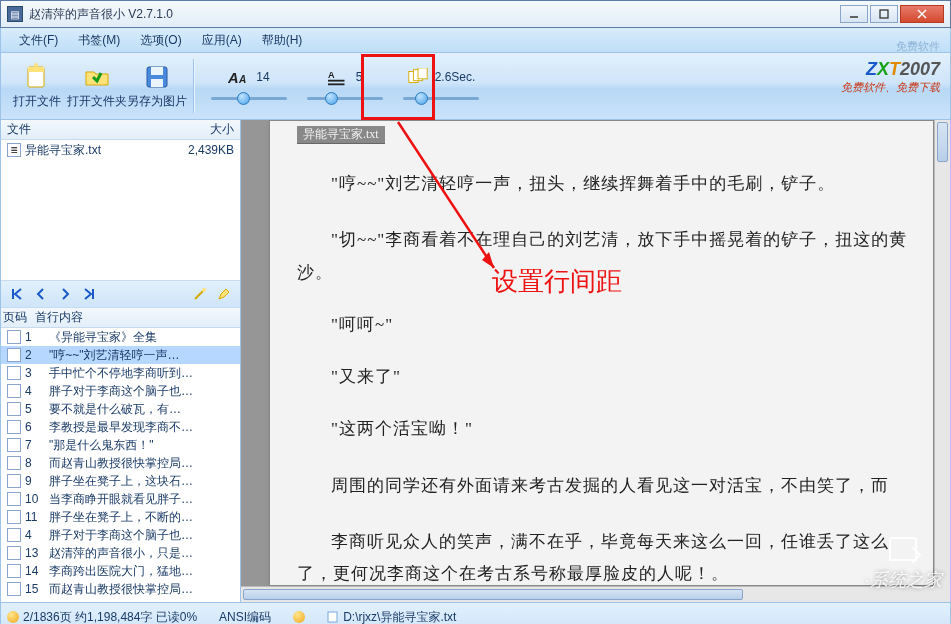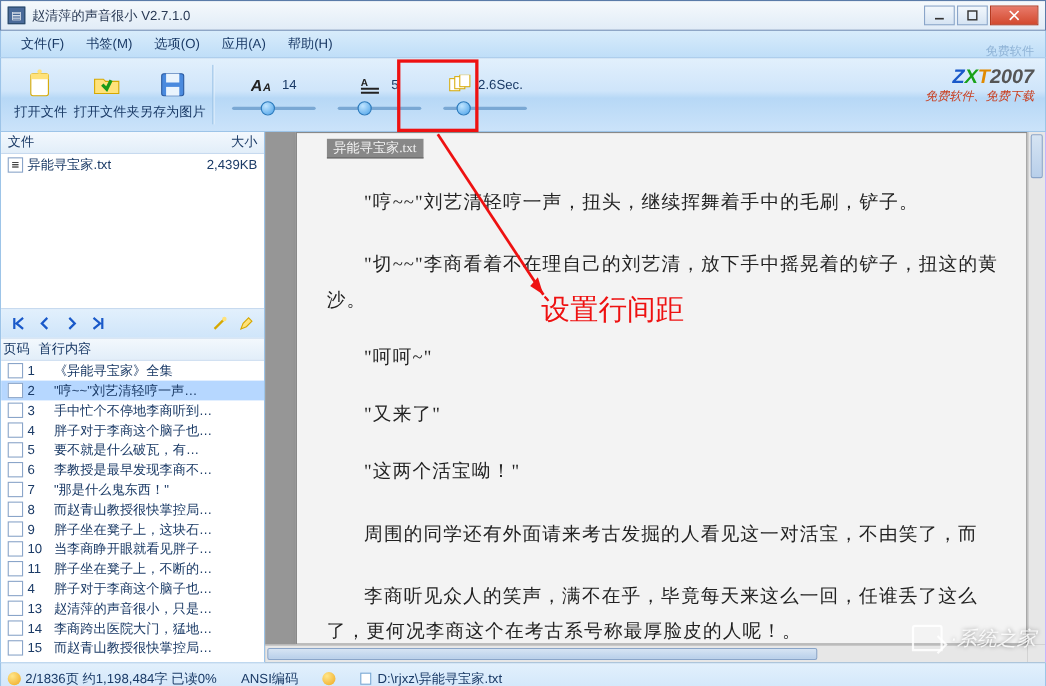--- a/index.html
+++ b/index.html
@@ -81,21 +81,21 @@
 .red-box { position:absolute; border:3px solid #e11; pointer-events:none;}
 .red-arrow { position:absolute; pointer-events:none;}
 .red-label { position:absolute; color:#e11; font-size:26px; font-family:SimSun; pointer-events:none;}
 
 
 .statusbar { height:30px; background:linear-gradient(#e2f0fc,#cfe5fa); border:1px solid #9dc4e8; display:flex; align-items:center; padding:0 6px; gap:22px; color:#1a3a66; font-size:12px;}
 .statusbar .sico { width:12px; height:12px; border-radius:50%; background:radial-gradient(circle at 35% 30%, #ffe68a, #efa71e); display:inline-block;}
 .statusbar .sp { display:flex; align-items:center; gap:4px;}
 
 
-.watermark { position:absolute; right:8px; bottom:10px; color:rgba(255,255,255,0.85); font-size:18px; font-style:italic; display:flex; align-items:center; gap:7px; text-shadow:0 0 4px rgba(0,0,0,0.4);}
+.watermark { position:absolute; right:8px; bottom:10px; color:rgba(255,255,255,0.85); font-size:18px; font-style:italic; display:flex; align-items:center; gap:7px; text-shadow:0 0 4px rgba(0,0,0,0.4);flex-direction:column;}
 .watermark .wlogo { width:28px; height:24px; border:2px solid rgba(255,255,255,0.85); border-radius:3px 3px 0 0; position:relative;}
 .watermark .wlogo::after{content:""; position:absolute; right:-4px; bottom:-2px; width:10px; height:10px; border-right:2px solid rgba(255,255,255,0.85); border-bottom:2px solid rgba(255,255,255,0.85); transform:rotate(-45deg);}
 </style>
 </head>
 <body>
 
 <div class="titlebar">
   <span class="win-icon">▤</span>
   <span class="title">赵清萍的声音很小 V2.7.1.0</span>
   <div class="controls">

